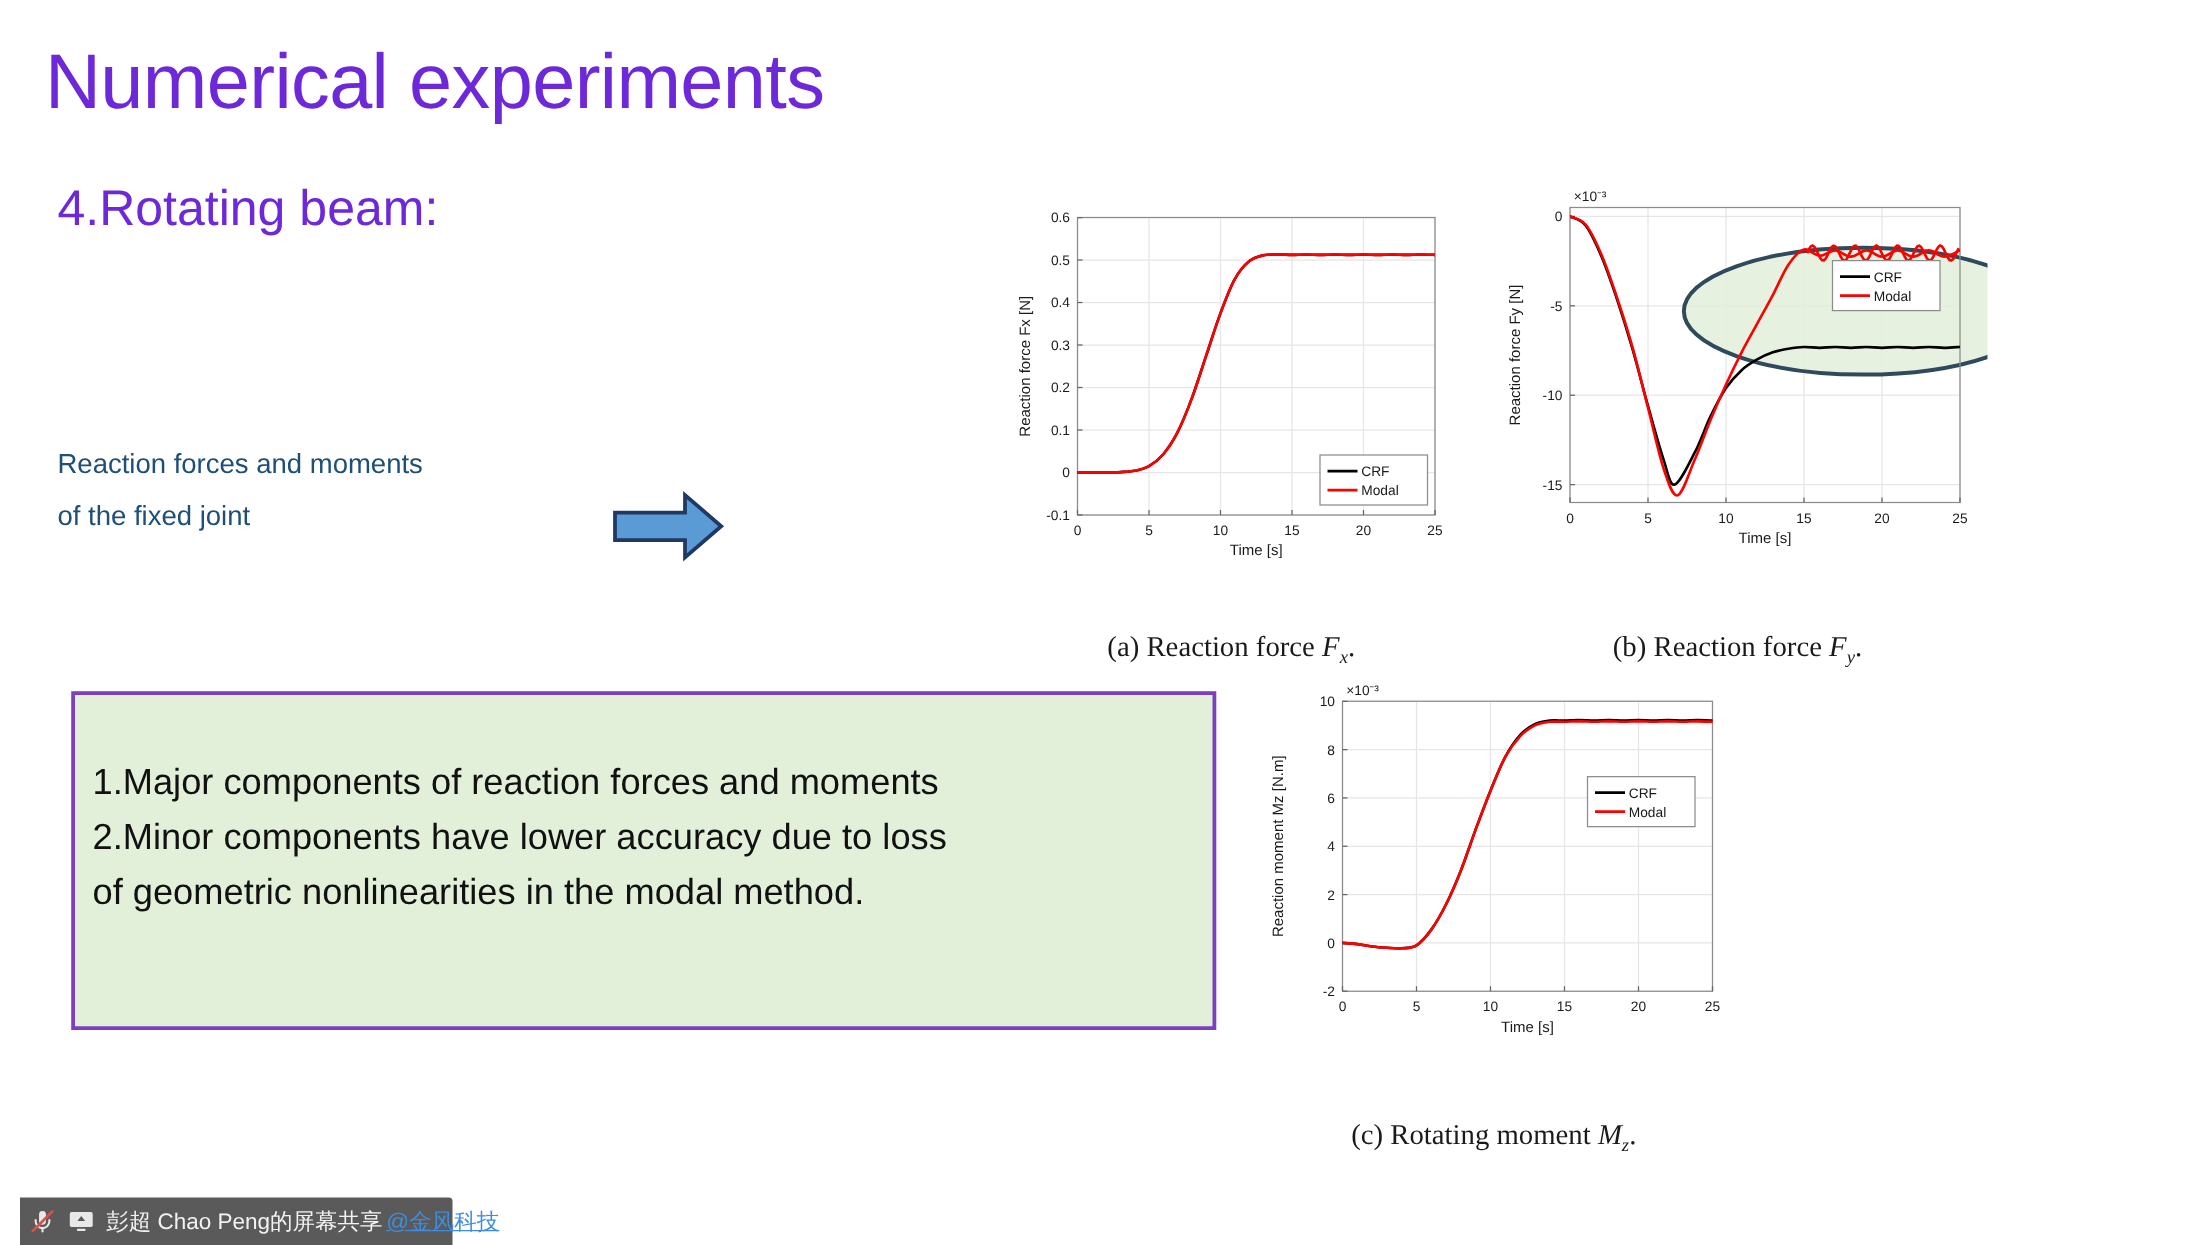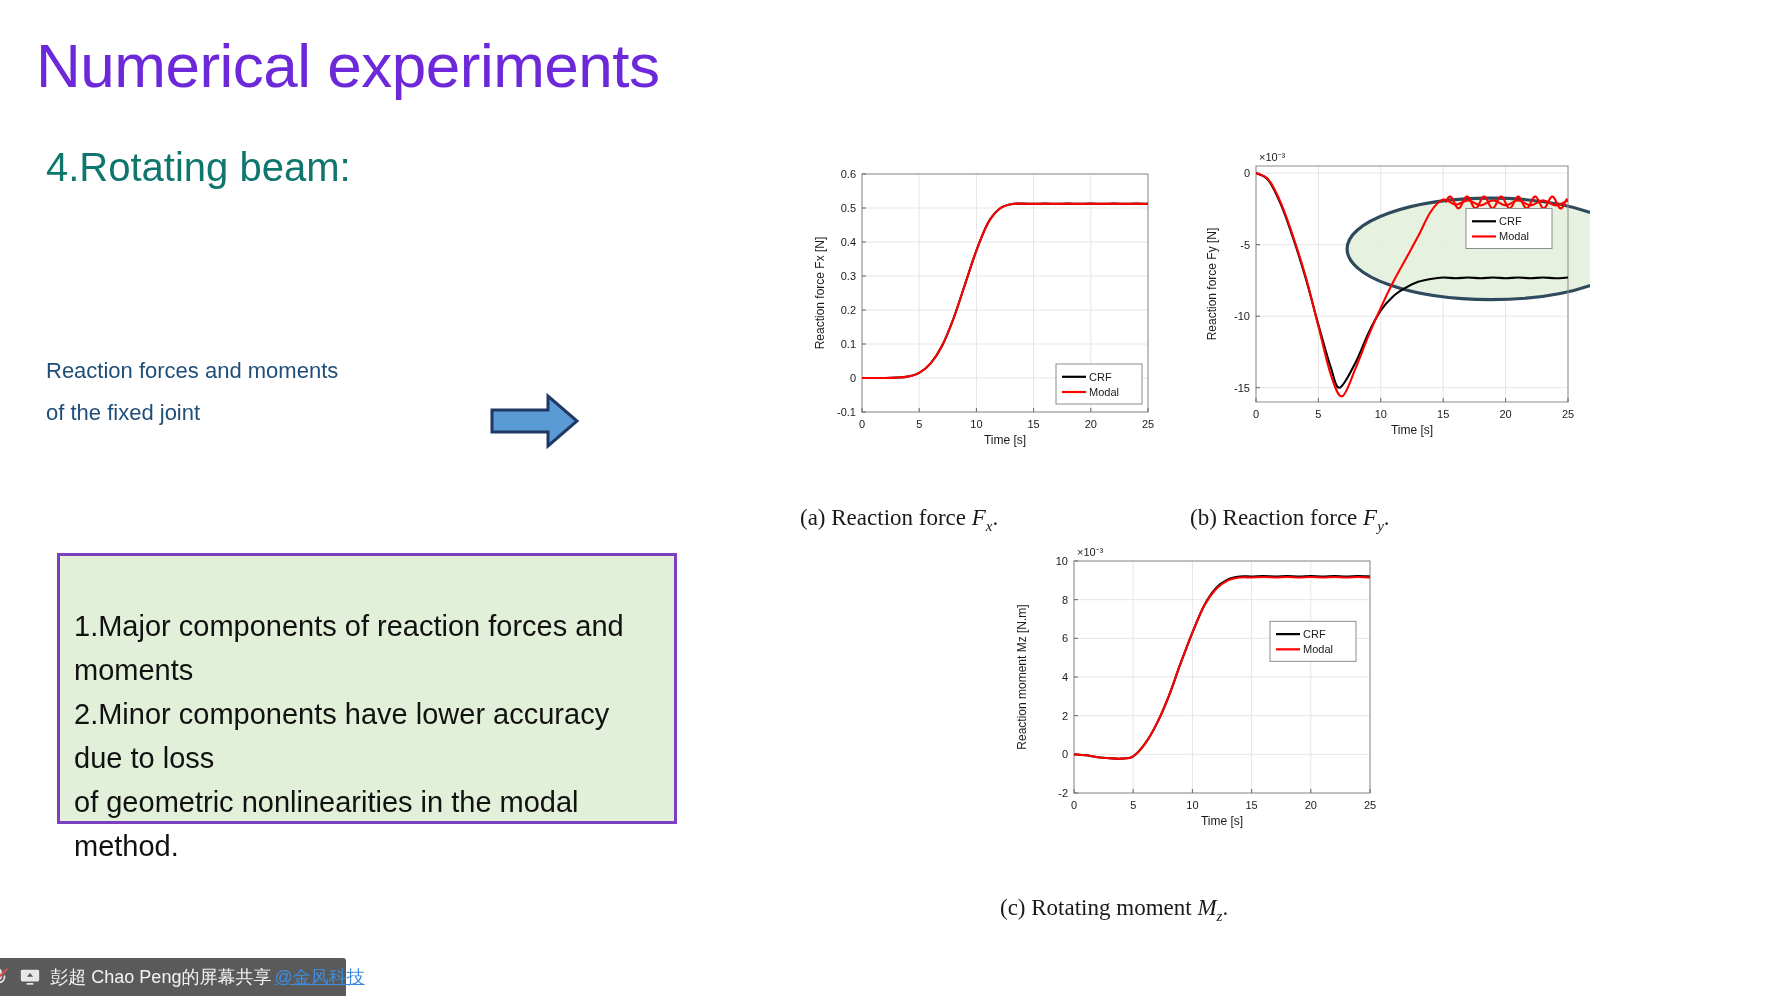--- a/index.html
+++ b/index.html
@@ -10,56 +10,56 @@
   .slide{position:absolute;inset:0;background:#fff;}
 
   
   .slide-title{
     position:absolute;left:36px;top:30px;
     font-size:62px;color:#6d28d9;letter-spacing:-0.5px;
     font-family:"Liberation Sans",sans-serif;white-space:nowrap;
   }
   .section-head{
     position:absolute;left:46px;top:145px;
-    font-size:40px;color:#0f766e;white-space:nowrap;
+    font-size:40px;color:#6d28d9;white-space:nowrap;
   }
   .lead-text{
     position:absolute;left:46px;top:350px;width:520px;
     font-size:22px;color:#1F4E79;line-height:1.9;
   }
   .lead-text div{white-space:nowrap;}
 
   
   .arrow-wrap{position:absolute;left:490px;top:390px;width:90px;height:62px;}
 
   
   .conclusion-box{
-    position:absolute;left:57px;top:553px;width:620px;height:271px;
+    position:absolute;left:57px;top:553px;width:916px;height:271px;
     background:#E2EFD9;border:3px solid #7B3FBF;box-sizing:border-box;
   }
   .conclusion-inner{
     position:absolute;left:14px;top:48px;right:10px;
     font-size:29px;color:#111;line-height:1.52;
   }
   .conclusion-inner p{margin:0;}
 
   
   .fig{position:absolute;}
   .fig-caption{
-    position:absolute;text-align:left;width:100%;
+    position:absolute;text-align:center;width:100%;
     font-family:"Liberation Serif",serif;font-size:23px;color:#1a1a1a;
   }
   .cap-sub{font-size:15px;vertical-align:sub;font-style:italic;}
   .cap-it{font-style:italic;}
 
   
   .taskbar{
-    position:absolute;left:0;bottom:0;width:346px;height:38px;
+    position:absolute;left:16px;bottom:0;width:346px;height:38px;
     background:#5a5a5a;display:flex;align-items:center;gap:9px;
-    padding-left:7px;box-sizing:border-box;border-top-right-radius:3px;justify-content:center;
+    padding-left:7px;box-sizing:border-box;border-top-right-radius:3px;
   }
   .tb-icon{width:22px;height:22px;flex:0 0 auto;}
   .tb-label{font-size:18px;color:#f2f2f2;white-space:nowrap;}
   .tb-tag{font-size:18px;color:#3d8ce0;white-space:nowrap;margin-left:-6px;text-decoration:underline;}
 </style>
 </head>
 <body>
 
 <div class="slide">
 

